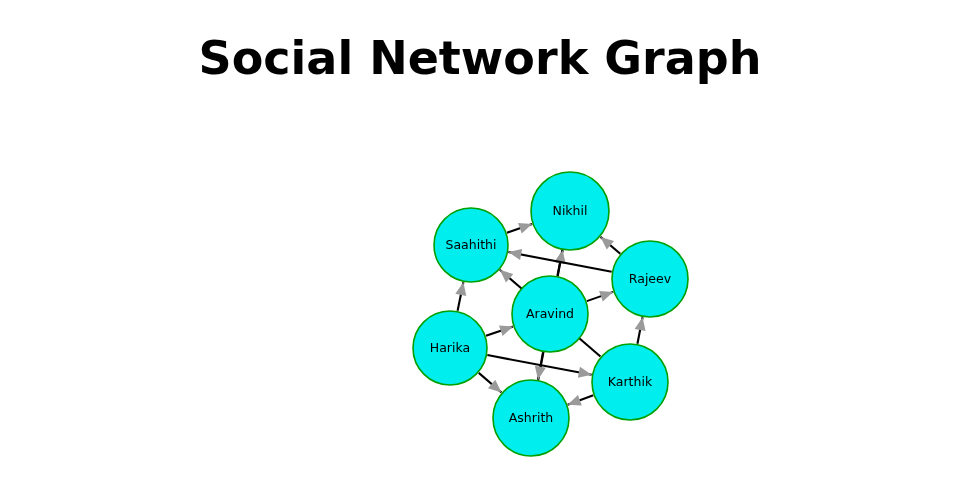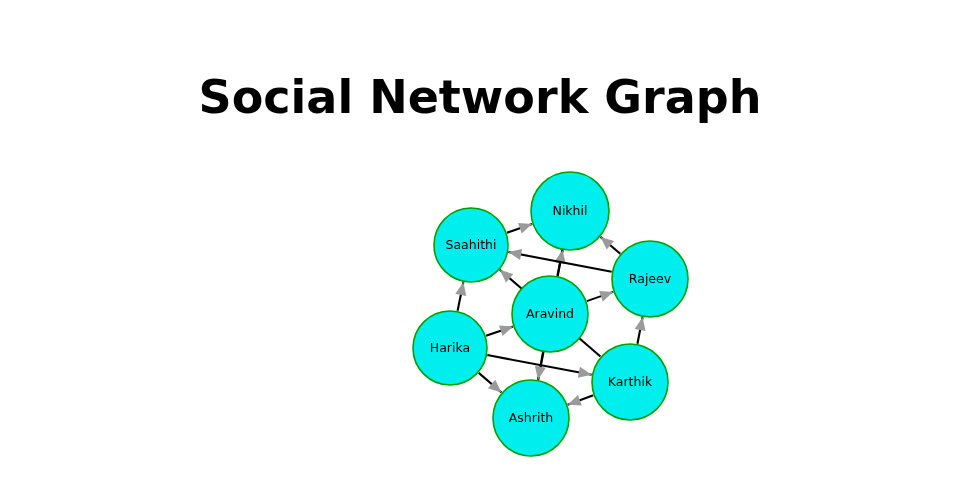--- a/index.html
+++ b/index.html
@@ -19,21 +19,20 @@
     top: 34px;
     left: 0;
     width: 960px;
     text-align: center;
     font-size: 46px;
     font-weight: bold;
     color: #000000;
     letter-spacing: 0px;
     line-height: 1.05;
     font-family: "DejaVu Sans", "Liberation Sans", sans-serif;
-    margin-top: 39px;
   }
   #graph-canvas {
     position: absolute;
     top: 0;
     left: 0;
     width: 960px;
     height: 500px;
     display: block;
   }
   .edge-line {

